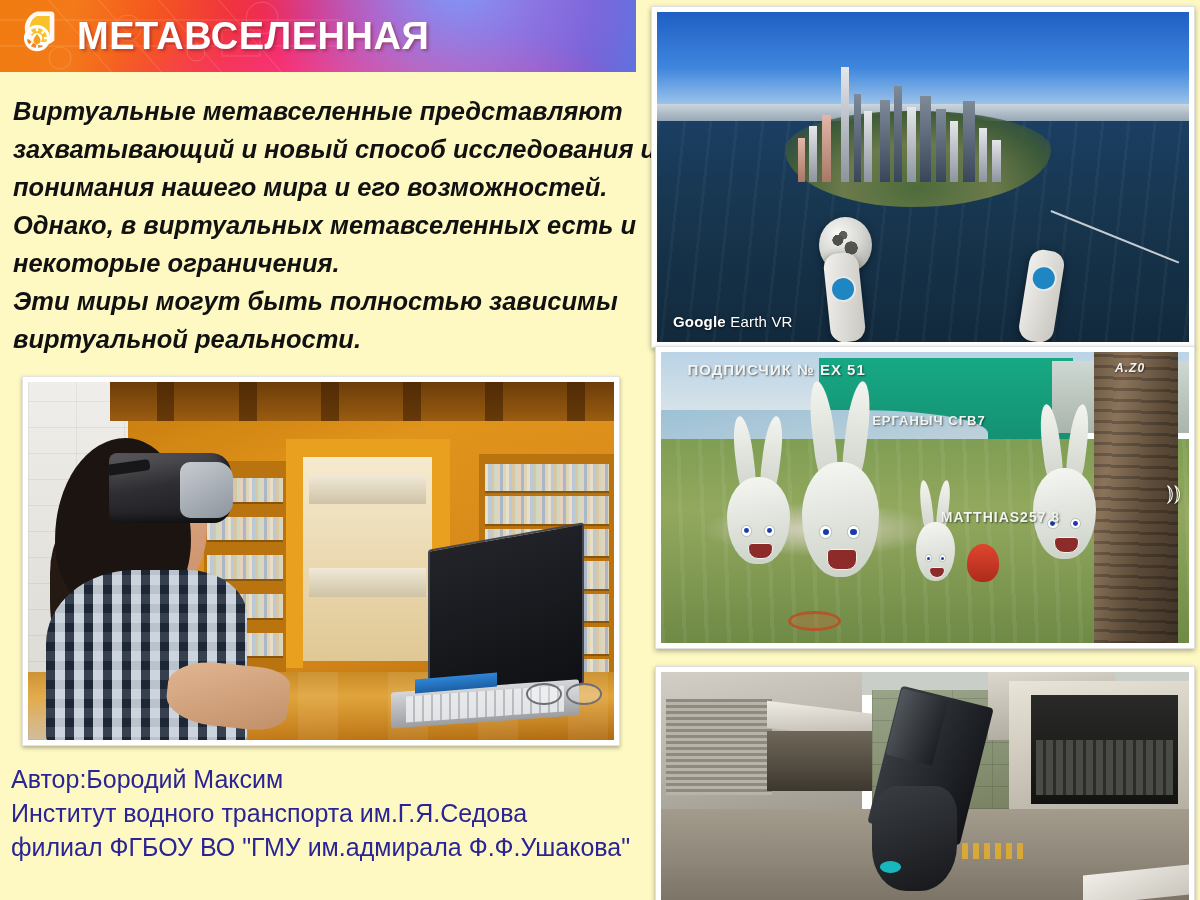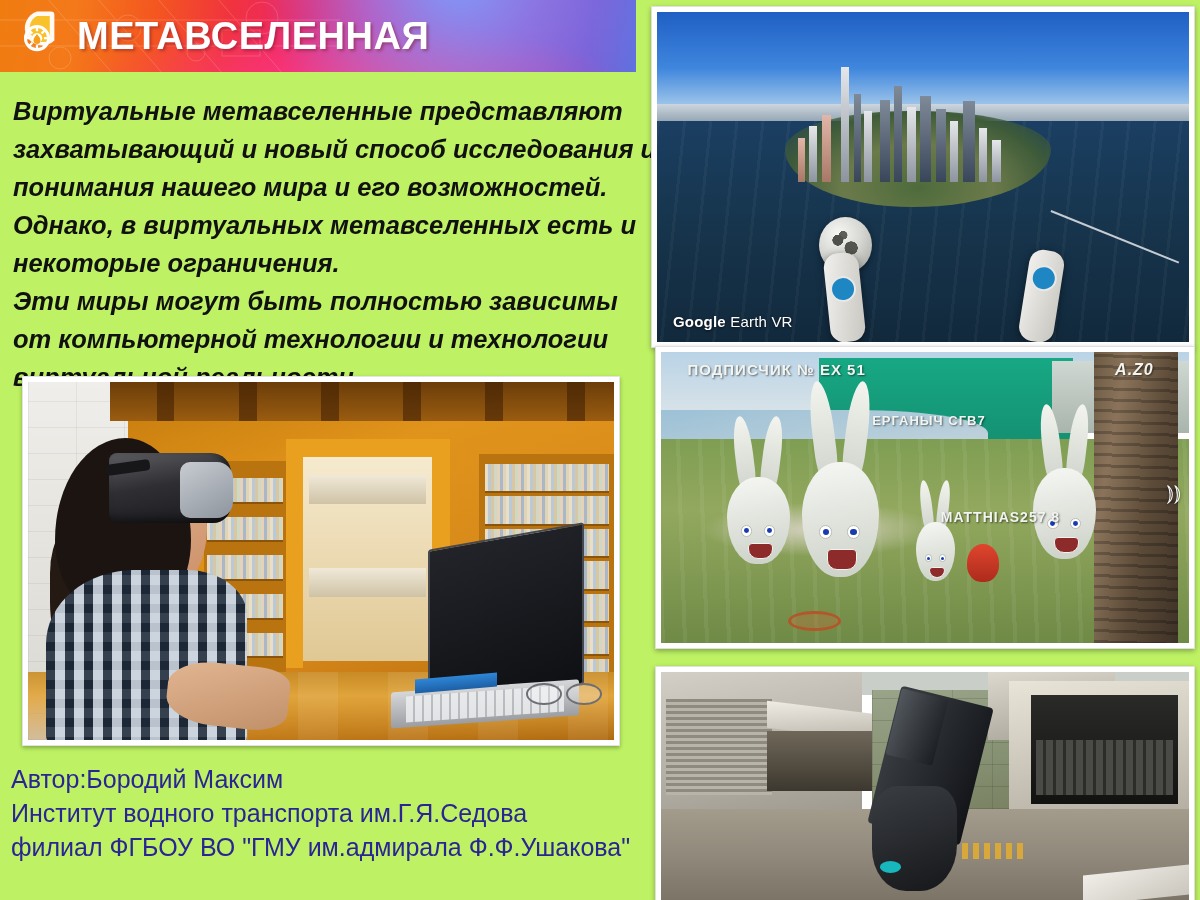--- a/index.html
+++ b/index.html
@@ -3,21 +3,21 @@
 <meta charset="utf-8">
 <style>
   html,body{margin:0;padding:0;}
   body{
     width:1200px;height:900px;
     background:#ffffff;
     font-family:"Liberation Sans", sans-serif;
     overflow:hidden;
     position:relative;
   }
-  .slide{position:relative;width:1200px;height:900px;background:#bef264;overflow:hidden;}
+  .slide{position:relative;width:1200px;height:900px;background:#fef9c3;overflow:hidden;}
 
   
   .header{
     position:absolute;left:0;top:0;width:636px;height:72px;
     background:
       radial-gradient(circle at 72% -30%, rgba(120,160,255,.95) 0%, rgba(120,160,255,0) 42%),
       radial-gradient(ellipse at 55% 120%, rgba(255,60,130,.85) 0%, rgba(255,60,130,0) 55%),
       linear-gradient(100deg,
         #f07c10 0%,
         #f4791a 12%,
@@ -303,21 +303,20 @@
     <div class="hdr-title">МЕТАВСЕЛЕННАЯ</div>
   </div>
 
   <div class="body-text">
     <div>Виртуальные метавселенные представляют</div>
     <div>захватывающий и новый способ исследования и</div>
     <div>понимания нашего мира и его возможностей.</div>
     <div>Однако, в виртуальных метавселенных есть и</div>
     <div> некоторые ограничения.</div>
     <div>Эти миры могут быть полностью зависимы</div>
-    <div>от компьютерной технологии и технологии</div>
     <div>виртуальной реальности.</div>
   </div>
 
   <div class="photo-left">
     <div class="inner">
       <div class="lib-back"></div>
       <div class="lib-wall"></div>
       <div class="lib-ceiling"></div>
       <div class="beam" style="left:22%"></div>
       <div class="beam" style="left:36%"></div>
@@ -466,21 +465,21 @@
             <div class="eye r"></div>
             <div class="mouth"></div>
           </div>
       </div>
       <div class="rb-blob"></div>
       <div class="rb-disc"></div>
 
       <div class="rb-tag" style="left:5%;top:3%;font-size:15px">ПОДПИСЧИК №   EX    51</div>
       <div class="rb-tag" style="left:40%;top:21%;font-size:13px">ЕРГАНЫЧ СГВ7</div>
       <div class="rb-tag" style="left:53%;top:54%;font-size:14px">MATTHIAS257 8</div>
-      <div class="rb-tag" style="left:86%;top:3%;font-size:16px;font-style:italic">A.Z0</div>
+      <div class="rb-tag" style="left:86%;top:3%;font-size:12px;font-style:italic">A.Z0</div>
       <div class="wifi-ic">⦆⦆</div>
     </div>
   </div>
 
   <div class="frame f3">
     <div class="inner">
       <div class="fps-sky"></div>
       <div class="fps-bldgL"></div>
       <div class="fps-shutter"></div>
       <div class="fps-awning"></div>

